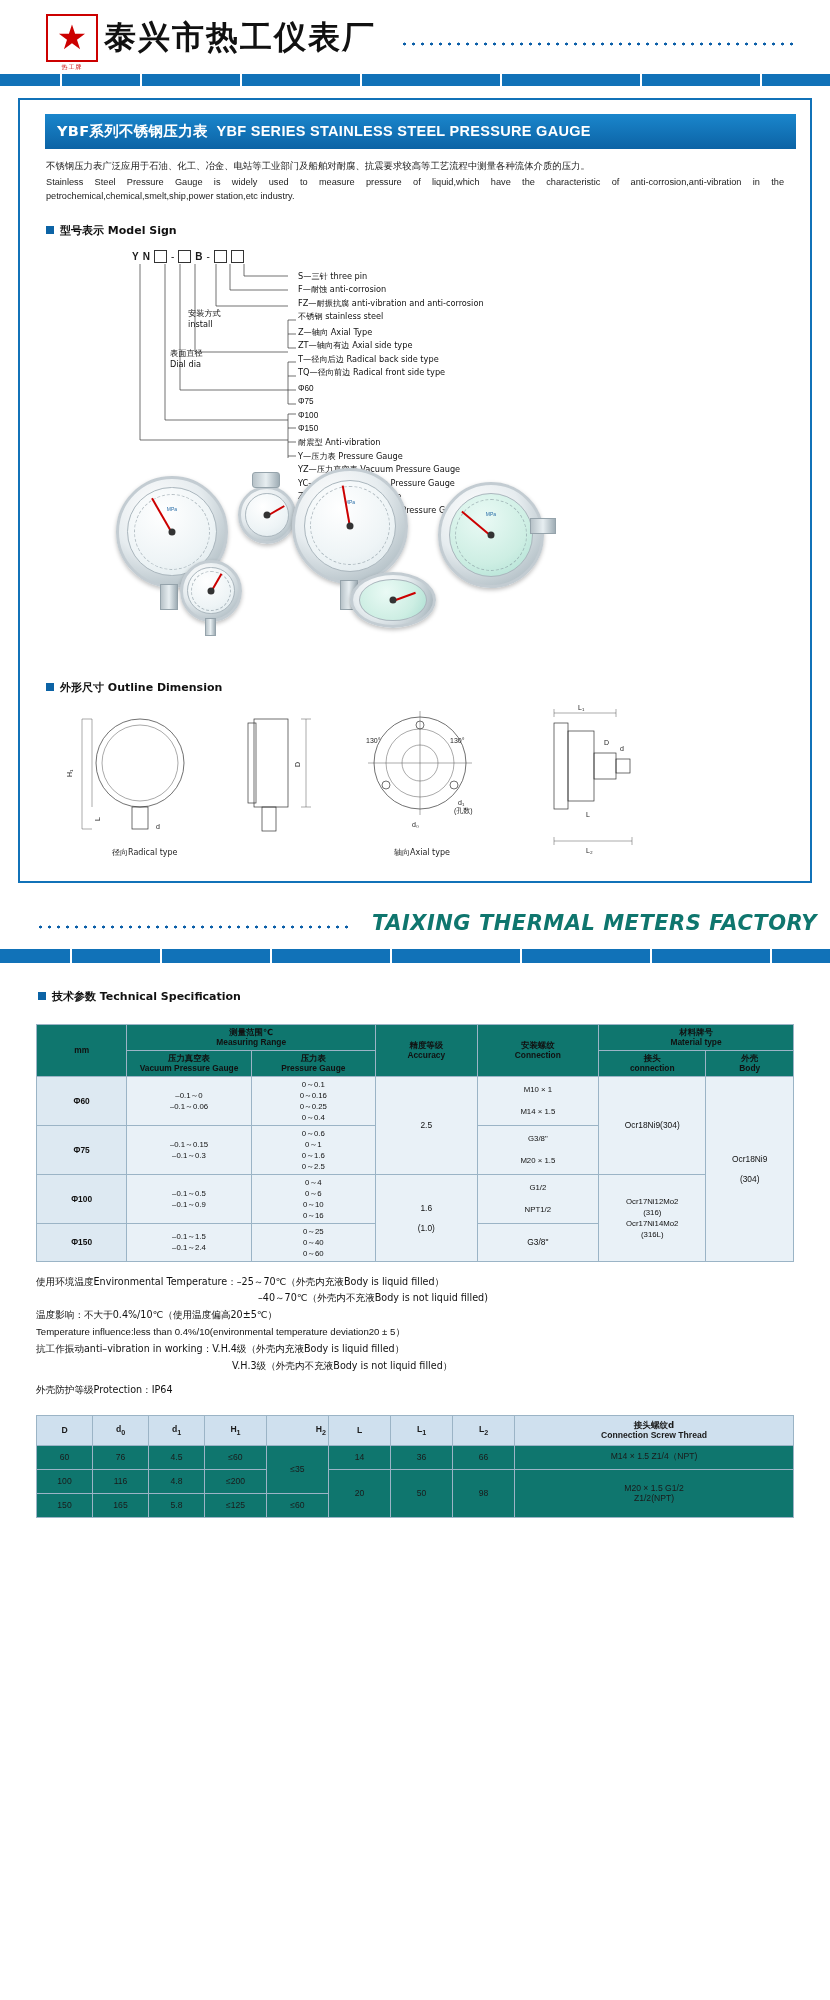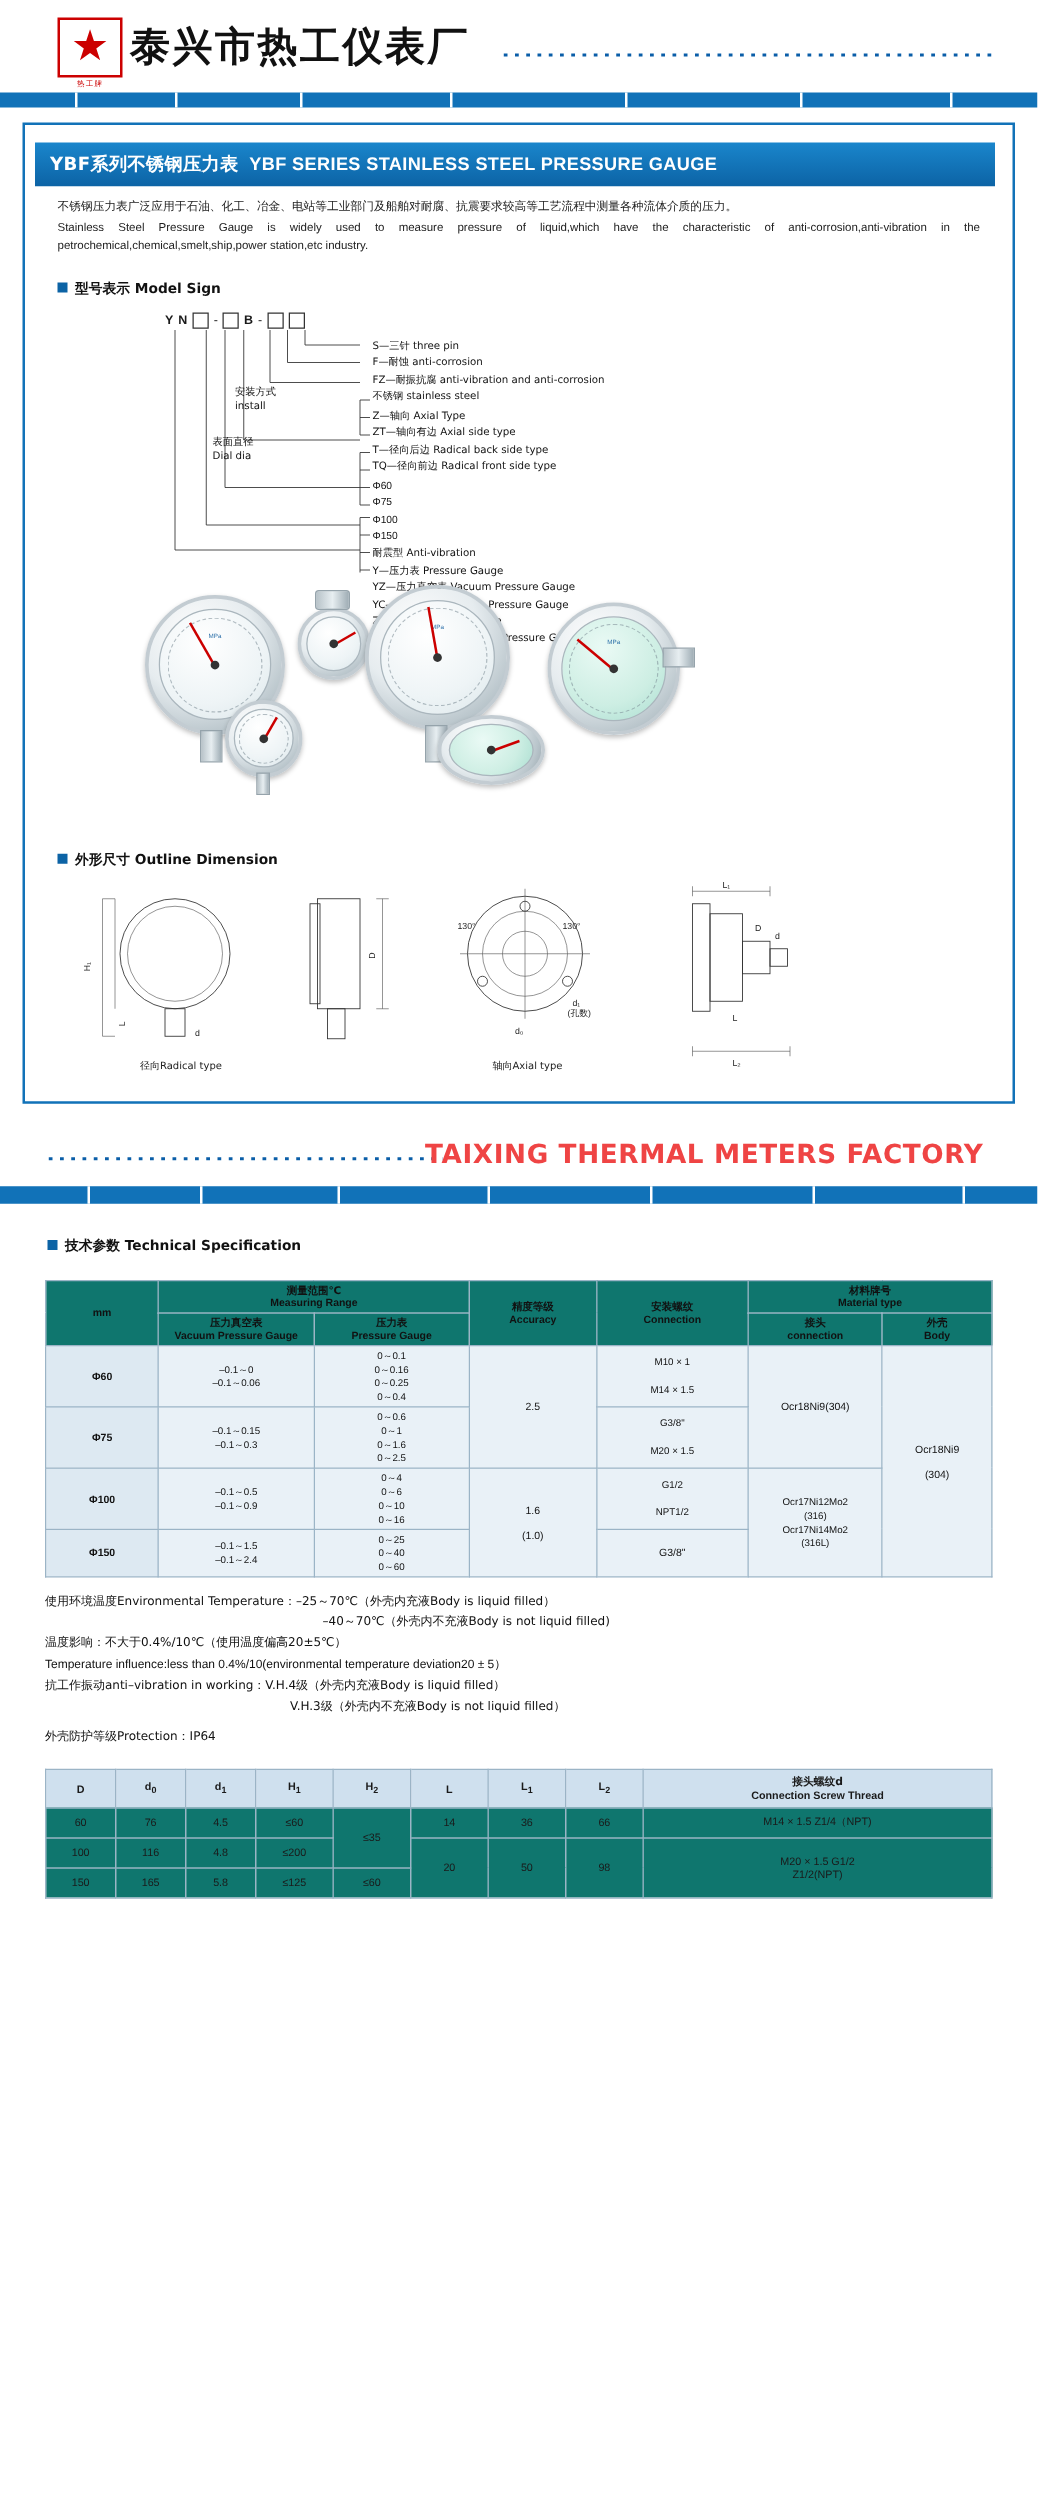--- a/index.html
+++ b/index.html
@@ -49,21 +49,21 @@
     margin: 10px 18px 0 18px;
     border: 2px solid #1172b8;
     padding: 0;
     position: relative;
     background:#fff;
   }
 
   .title-bar {
     background: linear-gradient(to bottom, #1a86cc 0%, #0c63a5 100%);
     color:#fff; font-weight:bold; font-size:14.5px;
-    padding:8px 12px; margin: 14px 14px 0 8px;
+    padding:8px 12px; margin: 14px 14px 0 25px;
     letter-spacing:0.3px;
   }
   .title-bar .zh { font-family:"DejaVu Sans", sans-serif; }
 
   .intro { padding: 10px 26px 4px 26px; }
   .intro p { margin:0 0 3px 0; font-size:9.2px; line-height:1.5; text-align:justify; color:#222; }
   .intro p.zh { font-family:"DejaVu Sans", sans-serif; font-size:9.4px; }
 
   .sec-head {
     display:flex; align-items:center; gap:6px;
@@ -117,23 +117,23 @@
   .od-cap { position:absolute; font-size:8px; color:#222; }
 
   
   .band-zone { position:relative; margin-top:16px; height:80px; }
   .slogan-dots {
     position:absolute; left:36px; top:26px; width:318px; height:4px;
     background-image: radial-gradient(circle, #0a5ea8 1.4px, transparent 1.6px);
     background-size: 9px 4px;
   }
   .slogan {
-    position:absolute; left:340px; top:12px;
+    position:absolute; left:372px; top:12px;
     font-family:"DejaVu Sans", sans-serif;
-    font-size:21px; font-weight:bold; letter-spacing:0.5px; color:#ef4444;
+    font-size:21px; font-weight:bold; letter-spacing:0.5px; color:#0f766e;font-style:italic;
   }
   .band {
     position:absolute; left:0; top:50px; width:830px; height:14px; background:#1172b8;
   }
   .band .seg { position:absolute; top:0; height:14px; width:2px; background:#fff; }
 
   
   .spec-wrap { padding: 14px 36px 0 36px; }
   table.spec {
     border-collapse:collapse; width:100%;
@@ -556,21 +556,21 @@
   </div>
 
   <div class="dim-wrap">
     <table class="dim">
       <thead>
         <tr>
           <th style="width:56px;">D</th>
           <th style="width:56px;">d<sub>0</sub></th>
           <th style="width:56px;">d<sub>1</sub></th>
           <th style="width:62px;">H<sub>1</sub></th>
-          <th style="width:62px;">H<sub>2</sub></th>
+          <th style="width:62px;text-align:right;">H<sub>2</sub></th>
           <th style="width:62px;">L</th>
           <th style="width:62px;">L<sub>1</sub></th>
           <th style="width:62px;">L<sub>2</sub></th>
           <th>
             <span class="zhs">接头螺纹d</span><br>
             <span>Connection Screw Thread</span>
           </th>
         </tr>
       </thead>
       <tbody>

